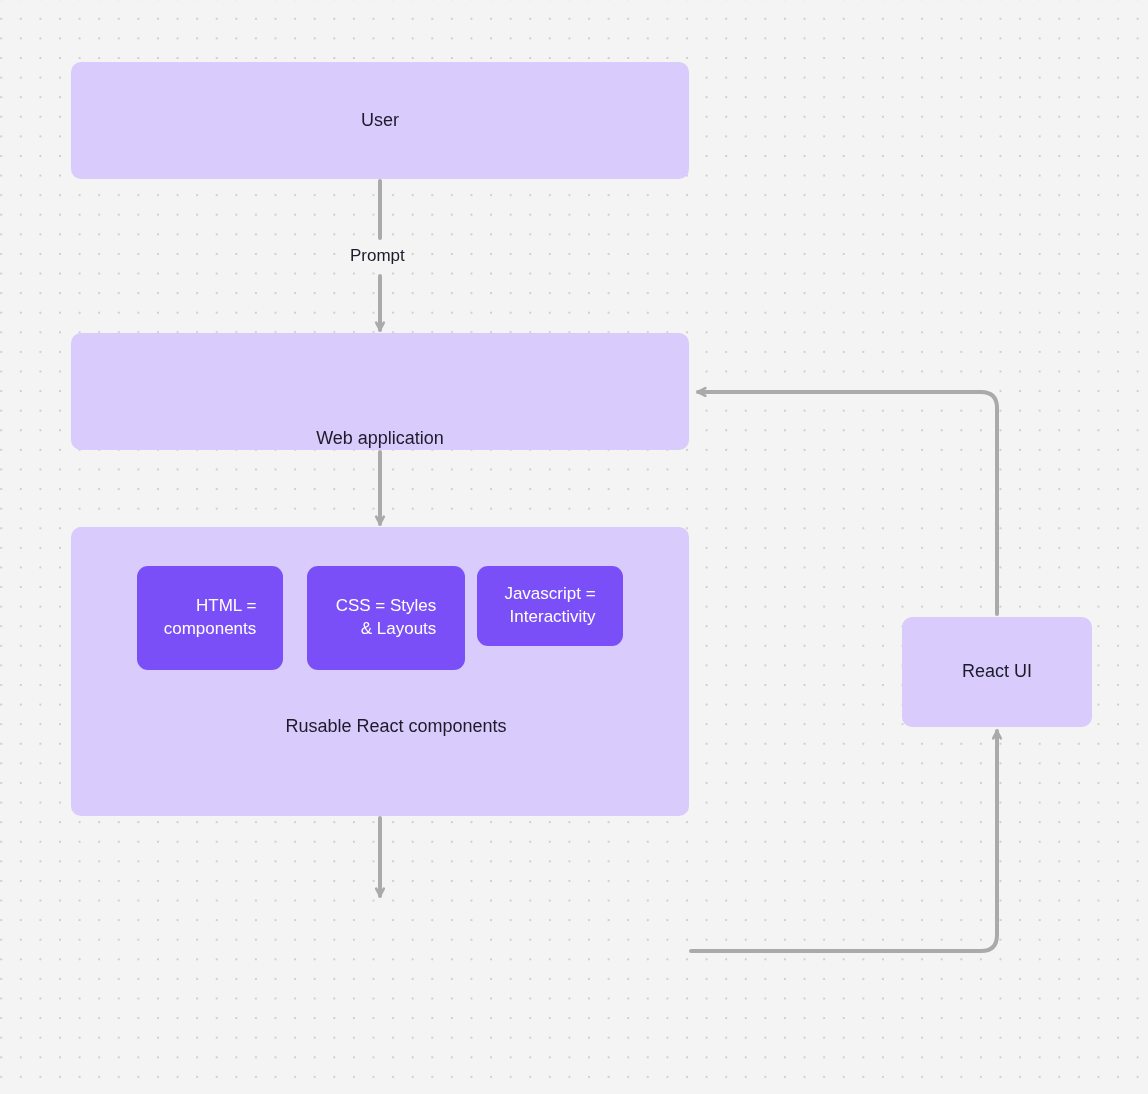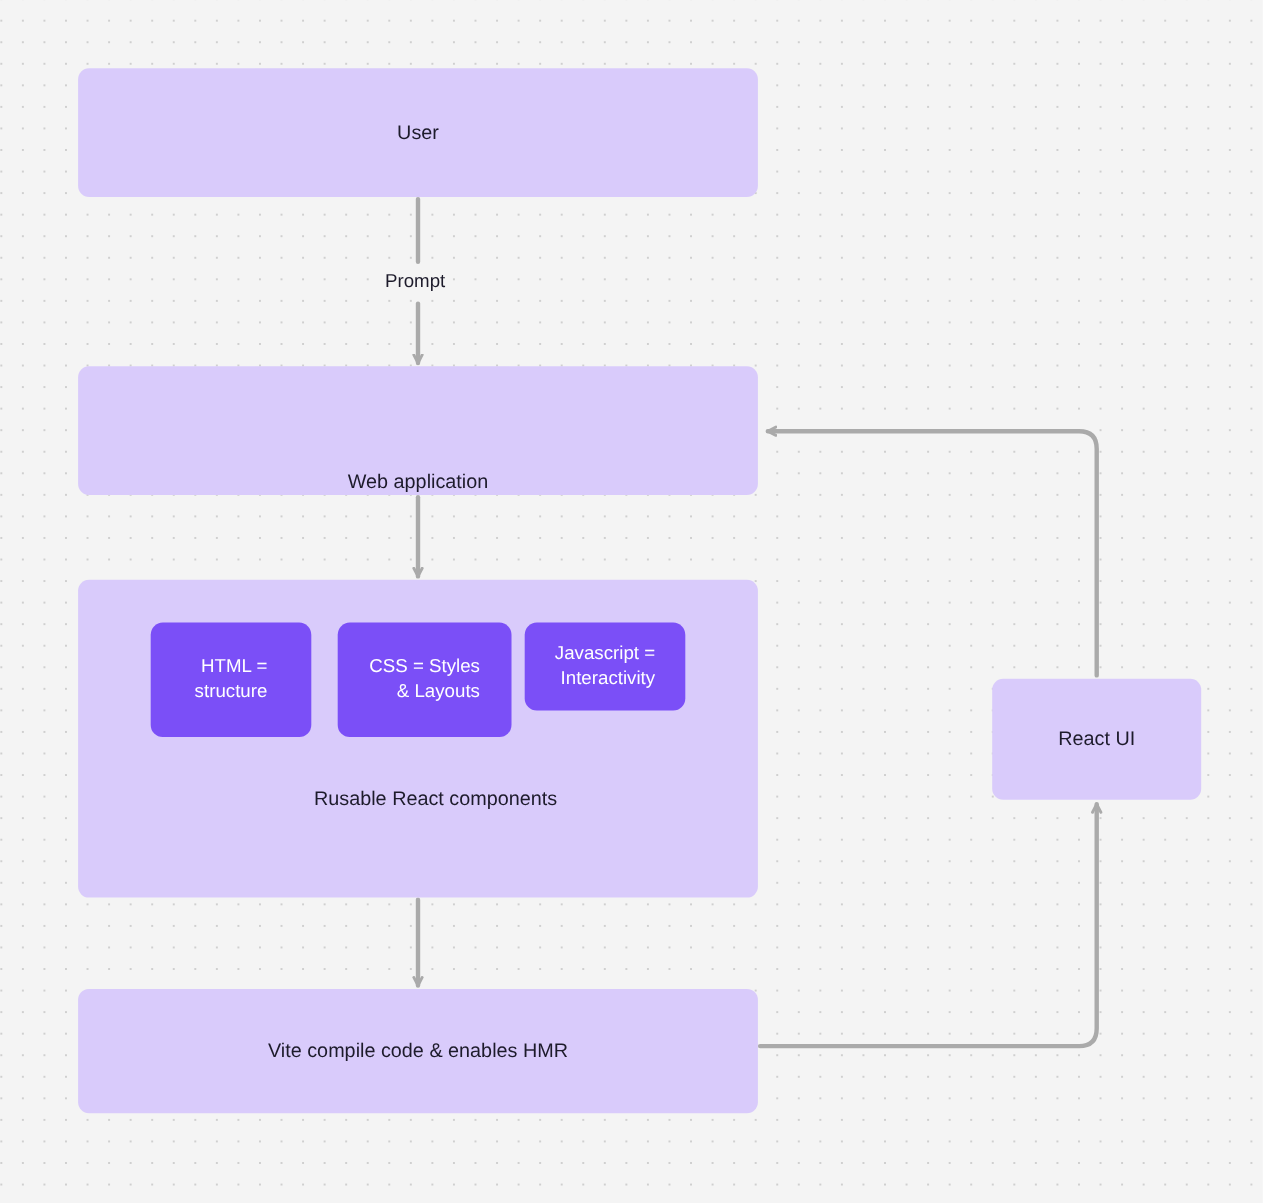--- a/index.html
+++ b/index.html
@@ -130,42 +130,39 @@
 
   <div class="node node-lavender" id="node-webapp">
     <span>Web application</span>
   </div>
 
   <div class="node node-lavender" id="node-group">
 
     <div class="sub node-purple" id="sub-html">
       <span>
         <span>HTML =</span><br>
-        <span>structure</span>
+        <span>components</span>
       </span>
     </div>
 
     <div class="sub node-purple" id="sub-css">
       <span>
         <span>CSS = Styles</span><br>
         <span>&amp; Layouts</span>
       </span>
     </div>
 
     <div class="sub node-purple" id="sub-js">
       <span>
         <span>Javascript =</span><br>
         <span>Interactivity</span>
       </span>
     </div>
 
     <div id="group-caption">Rusable React components</div>
   </div>
 
-  <div class="node node-lavender" id="node-vite">
-    <span>Vite compile code &amp; enables HMR</span>
-  </div>
 
   <div class="node node-lavender" id="node-render">
     <span>React UI</span>
   </div>
 
 </div>
 
 </body></html>

